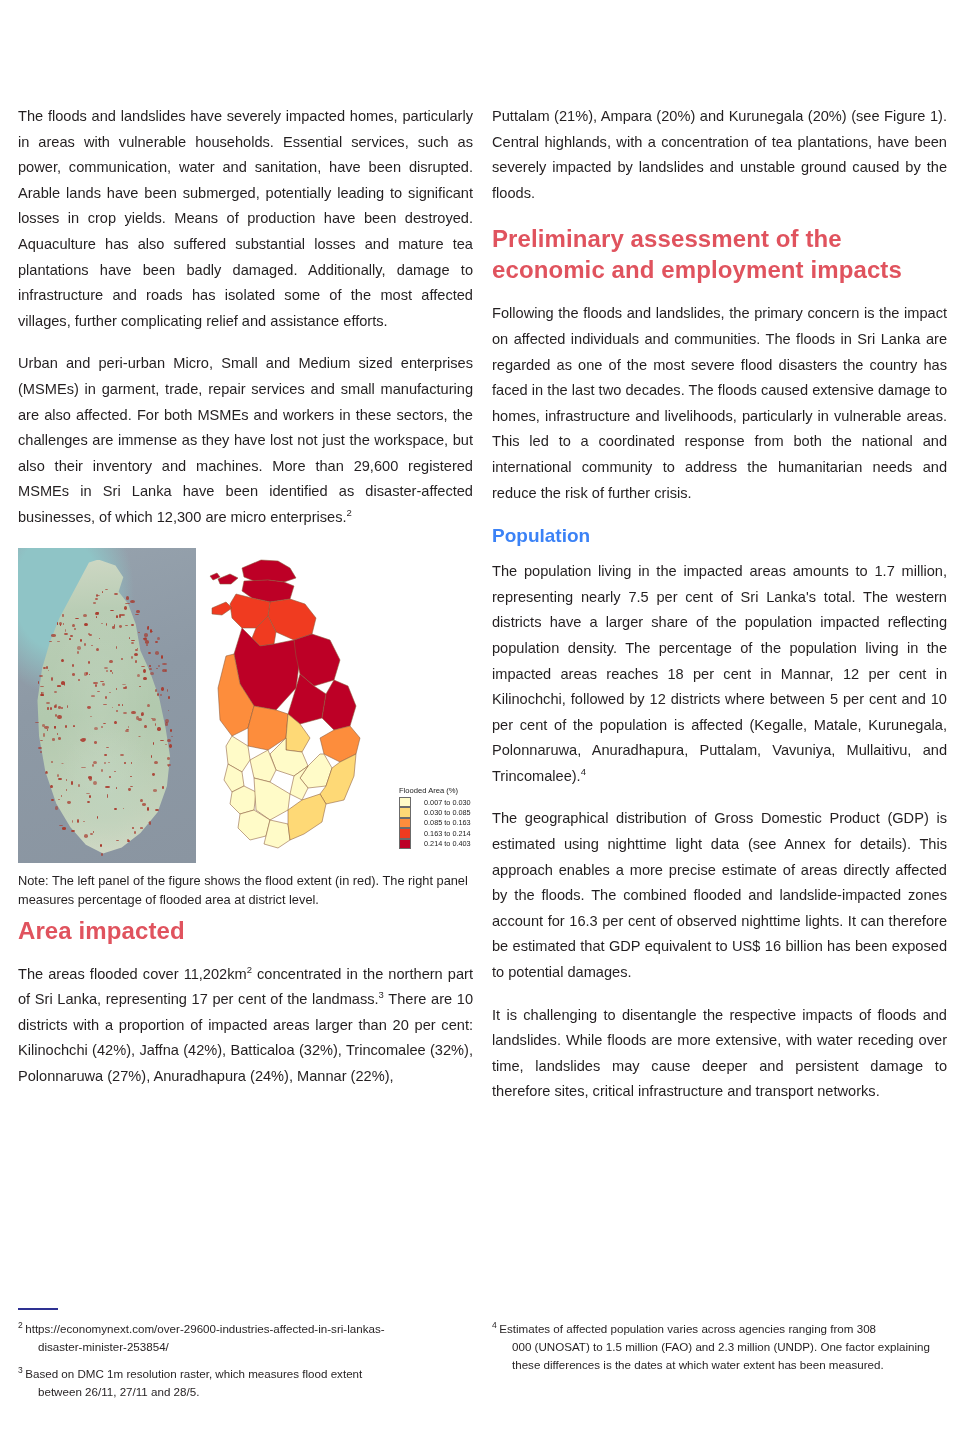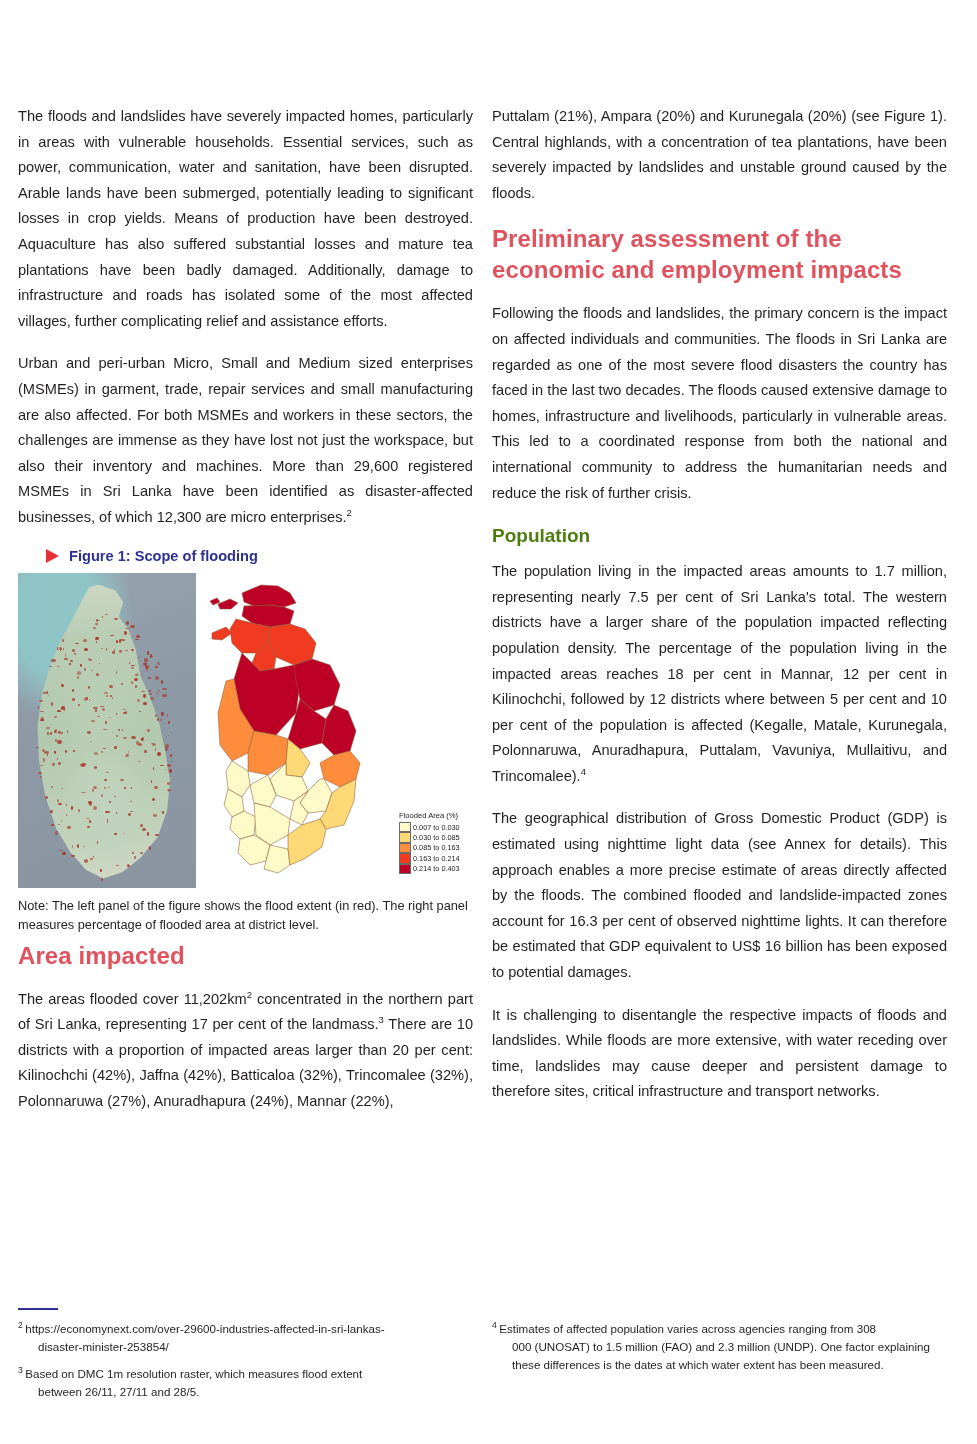--- a/index.html
+++ b/index.html
@@ -35,21 +35,21 @@
     -webkit-hyphens:none; hyphens:none;
   }
   p.body:last-child { margin-bottom:0; }
   sup { font-size:9.5px; vertical-align:super; line-height:0; }
 
   h2.red {
     font-size:24px; line-height:31px; font-weight:bold; color:#e0535e;
     margin:6px 0 16px 0; letter-spacing:.1px;
   }
   h3.blue {
-    font-size:19px; line-height:25px; font-weight:bold; color:#4d7c0f;
+    font-size:19px; line-height:25px; font-weight:bold; color:#3b82f6;
     margin:10px 0 11px 0;
   }
 
   
   .fig-caption { display:flex; align-items:center; gap:10px; margin:14px 0 9px 28px; }
   .tri-red {
     width:0; height:0; border-left:13px solid #e8303a;
     border-top:7.5px solid transparent; border-bottom:7.5px solid transparent;
   }
   .fig-caption-text { font-size:14.6px; font-weight:bold; color:#2e3192; }
@@ -91,21 +91,21 @@
 
   
   .choro-panel { position:absolute; left:186px; top:0; width:190px; height:315px; }
   .choro-panel svg { display:block; }
 
   
   .legend { position:absolute; left:381px; top:238px; width:74px; }
   .legend-title { font-size:7.6px; color:#1b1b1b; margin-bottom:2.5px; font-family:"Liberation Sans", sans-serif; }
   .legend-row { display:flex; align-items:center; height:10.4px; }
   .legend-sw { width:12px; height:10.4px; border:0.7px solid #6b6b6b; box-sizing:border-box; }
-  .legend-lbl { font-size:7.3px; color:#1b1b1b; margin-left:2px; white-space:nowrap; }
+  .legend-lbl { font-size:7.3px; color:#1b1b1b; margin-left:13px; white-space:nowrap; }
 
   .note { font-size:12.8px; line-height:19px; color:#231f20; margin:6px 0 0 0; }
 
   
   .fn-rule { position:absolute; left:18px; top:1308px; width:40px; height:2px; background:#2e3192; }
   .footnotes { position:absolute; top:1320px; width:455px; }
   .fn-left  { left:18px; }
   .fn-right { left:492px; }
   .fn-item {
     font-size:11.6px; line-height:18px; color:#231f20;
@@ -119,24 +119,20 @@
 
 <div class="page">
 
 
   <div class="col col-left">
 
     <p class="body">The floods and landslides have severely impacted homes, particularly in areas with vulnerable households. Essential services, such as power, communication, water and sanitation, have been disrupted. Arable lands have been submerged, potentially leading to significant losses in crop yields. Means of production have been destroyed. Aquaculture has also suffered substantial losses and mature tea plantations have been badly damaged. Additionally, damage to infrastructure and roads has isolated some of the most affected villages, further complicating relief and assistance efforts.</p>
 
     <p class="body"><span>Urban and peri-urban Micro, Small and Medium sized enterprises (MSMEs) in garment, trade, repair services and small manufacturing are also affected. For both MSMEs and workers in these sectors, the challenges are immense as they have lost not just the workspace, but also their inventory and machines. More than 29,600 registered MSMEs in Sri Lanka have been identified as disaster-affected businesses, of which 12,300 are micro enterprises.</span><sup>2</sup></p>
 
-    <div class="fig-caption">
-      <span class="tri-red"></span>
-      <span class="fig-caption-text">Figure 1: Scope of flooding</span>
-    </div>
 
     <div class="figure-wrap">
 
       <div class="sat-panel">
         <div class="sat-sea"></div>
         <div class="sat-island"></div>
         <div class="sat-flood" id="floodOverlay">
             <span style="left: 15.3px; top: 134.4px; width: 3.8px; height: 2.1px; opacity: 0.99;"></span>
             <span style="left: 100.3px; top: 170px; width: 3.9px; height: 2.7px; opacity: 0.67;"></span>
             <span style="left: 79px; top: 107.6px; width: 4px; height: 1.9px; opacity: 0.61;"></span>

